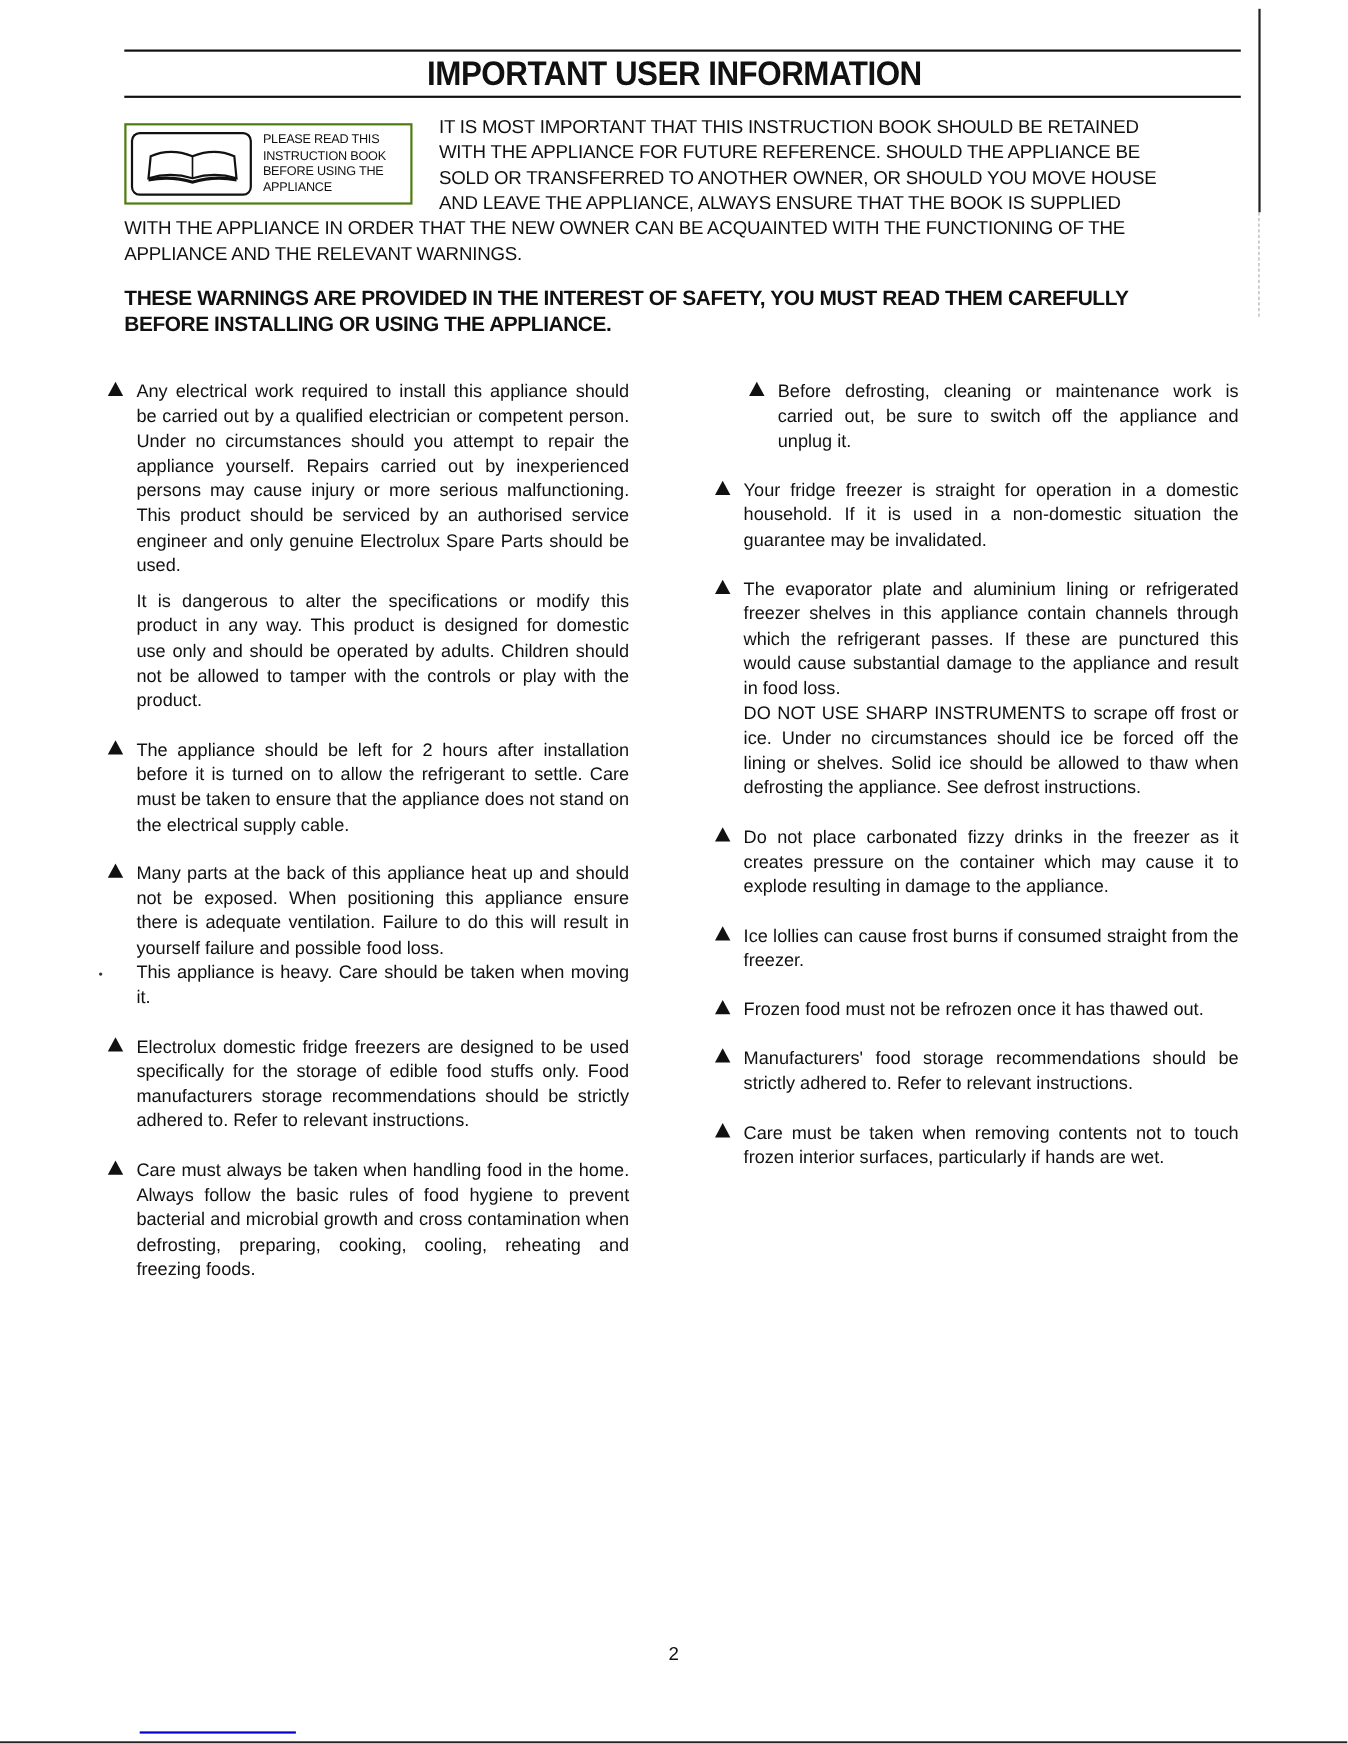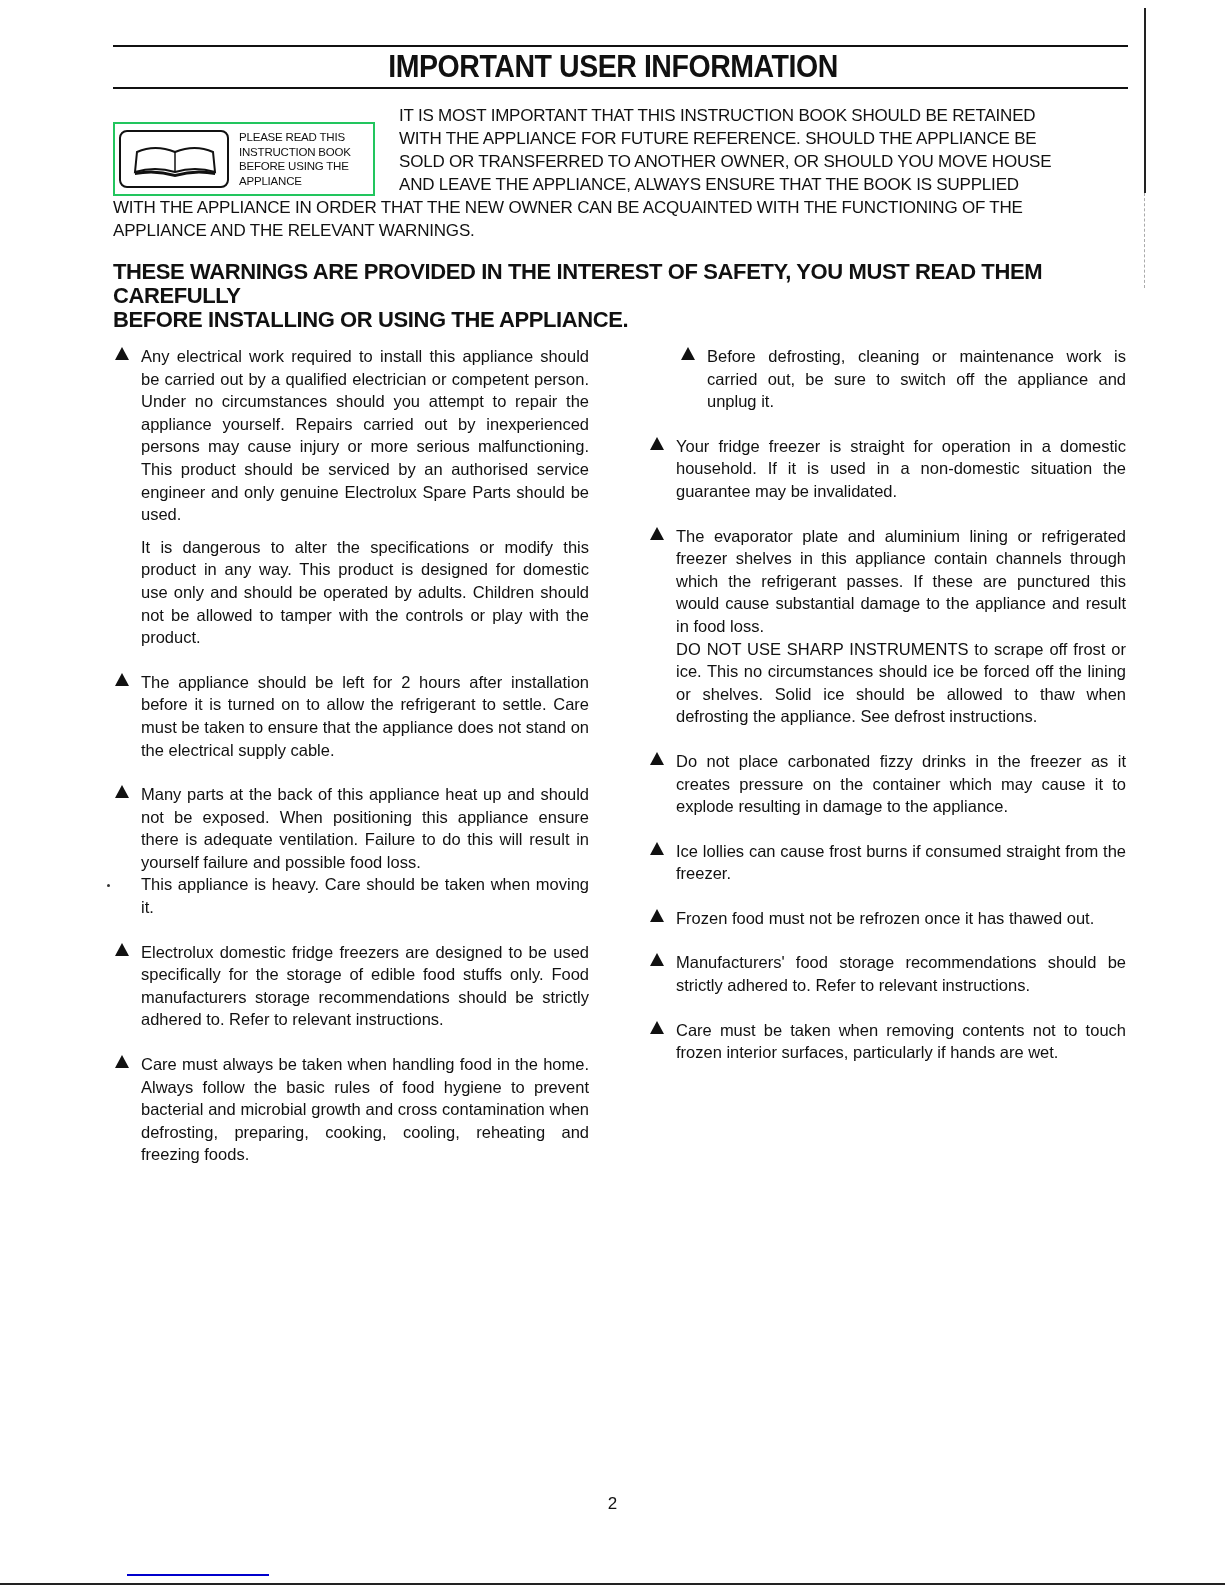--- a/index.html
+++ b/index.html
@@ -16,43 +16,43 @@
     letter-spacing: -0.5px; transform: scaleX(0.92); transform-origin: 620px 0;
   }
   .right-edge {
     position: absolute; left: 1144px; top: 8px; width: 2px; height: 185px; background: #222;
   }
   .right-edge-dash {
     position: absolute; left: 1144px; top: 193px; width: 1px; height: 95px;
     border-left: 1px dashed #aaa;
   }
   .notice-box {
-    position: absolute; left: 113px; top: 122px; width: 262px; height: 74px;
-    border: 2px solid #22c55e; box-sizing: border-box;
+    position: absolute; left: 113px; top: 112px; width: 262px; height: 74px;
+    border: 2px solid #4d7c0f; box-sizing: border-box;
   }
   .book-frame {
     position: absolute; left: 4px; top: 6px; width: 110px; height: 58px;
     border: 2px solid #111; border-radius: 8px; box-sizing: border-box;
   }
   .book-frame svg { position: absolute; left: 10px; top: 8px; }
   .notice-text {
     position: absolute; left: 124px; top: 6px; font-size: 11.5px; line-height: 14.5px;
     font-weight: normal; letter-spacing: -0.2px;
   }
   .intro {
     position: absolute; top: 104px; font-size: 17px; line-height: 23px; letter-spacing: -0.2px;
     white-space: nowrap;
   }
   .intro-line { position: absolute; white-space: nowrap; }
   .warning-head {
     position: absolute; left: 113px; top: 260px; width: 1000px;
-    font-weight: bold; font-size: 22px; line-height: 24px; letter-spacing: -0.4px;
+    font-weight: bold; font-size: 19px; line-height: 24px; letter-spacing: -0.4px;
   }
   .col { position: absolute; width: 470px; }
-  .col.left { left: 141px; top: 345px; width: 448px; }
+  .col.left { left: 124px; top: 345px; width: 448px; }
   .col.right { left: 676px; top: 345px; width: 450px; }
   .item { position: relative; font-size: 16.5px; line-height: 22.6px; text-align: justify; }
   .item p { margin: 0; }
   .bullet {
     position: absolute; left: -26px; top: 2px; width: 0; height: 0;
     border-left: 7px solid transparent; border-right: 7px solid transparent;
     border-bottom: 13px solid #111;
   }
   .dot { position: absolute; left: -34px; top: 11px; width: 3px; height: 3px; background: #333; border-radius: 50%; }
   .page-num { position: absolute; left: 0; width: 1225px; top: 1494px; text-align: center; font-size: 17px; }
@@ -128,21 +128,21 @@
     <span class="bullet"></span>
     <p>Before defrosting, cleaning or maintenance work is carried out, be sure to switch off the appliance and unplug it.</p>
   </div>
   <div class="item" style="margin-bottom:22px;">
     <span class="bullet"></span>
     <p>Your fridge freezer is straight for operation in a domestic household. If it is used in a non-domestic situation the guarantee may be invalidated.</p>
   </div>
   <div class="item" style="margin-bottom:22px;">
     <span class="bullet"></span>
     <p>The evaporator plate and aluminium lining or refrigerated freezer shelves in this appliance contain channels through which the refrigerant passes. If these are punctured this would cause substantial damage to the appliance and result in food loss.</p>
-    <p>DO NOT USE SHARP INSTRUMENTS to scrape off frost or ice. This no circumstances should ice be forced off the lining or shelves. Solid ice should be allowed to thaw when defrosting the appliance. See defrost instructions.</p>
+    <p>DO NOT USE SHARP INSTRUMENTS to scrape off frost or ice. Under no circumstances should ice be forced off the lining or shelves. Solid ice should be allowed to thaw when defrosting the appliance. See defrost instructions.</p>
   </div>
   <div class="item" style="margin-bottom:22px;">
     <span class="bullet"></span>
     <p>Do not place carbonated fizzy drinks in the freezer as it creates pressure on the container which may cause it to explode resulting in damage to the appliance.</p>
   </div>
   <div class="item" style="margin-bottom:22px;">
     <span class="bullet"></span>
     <p>Ice lollies can cause frost burns if consumed straight from the freezer.</p>
   </div>
   <div class="item" style="margin-bottom:22px;">

